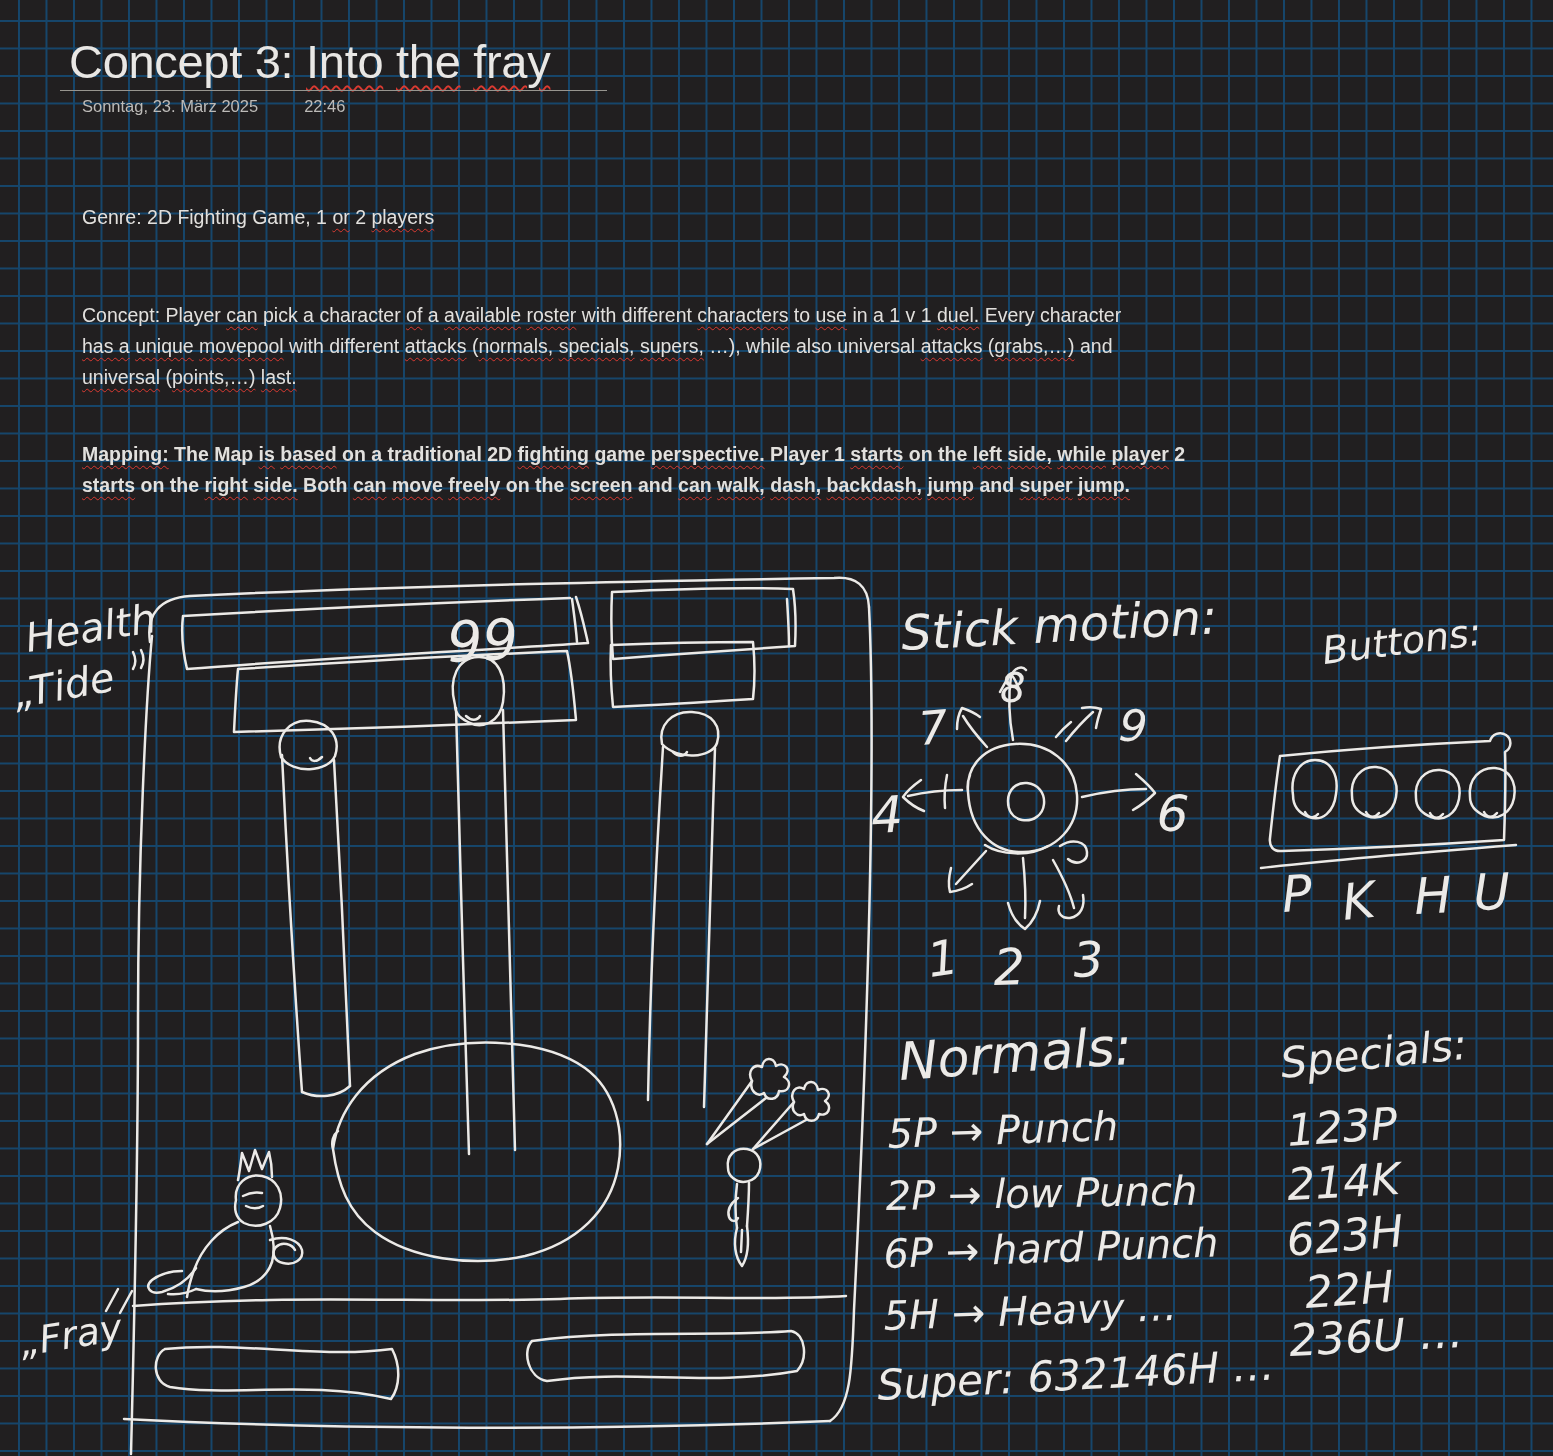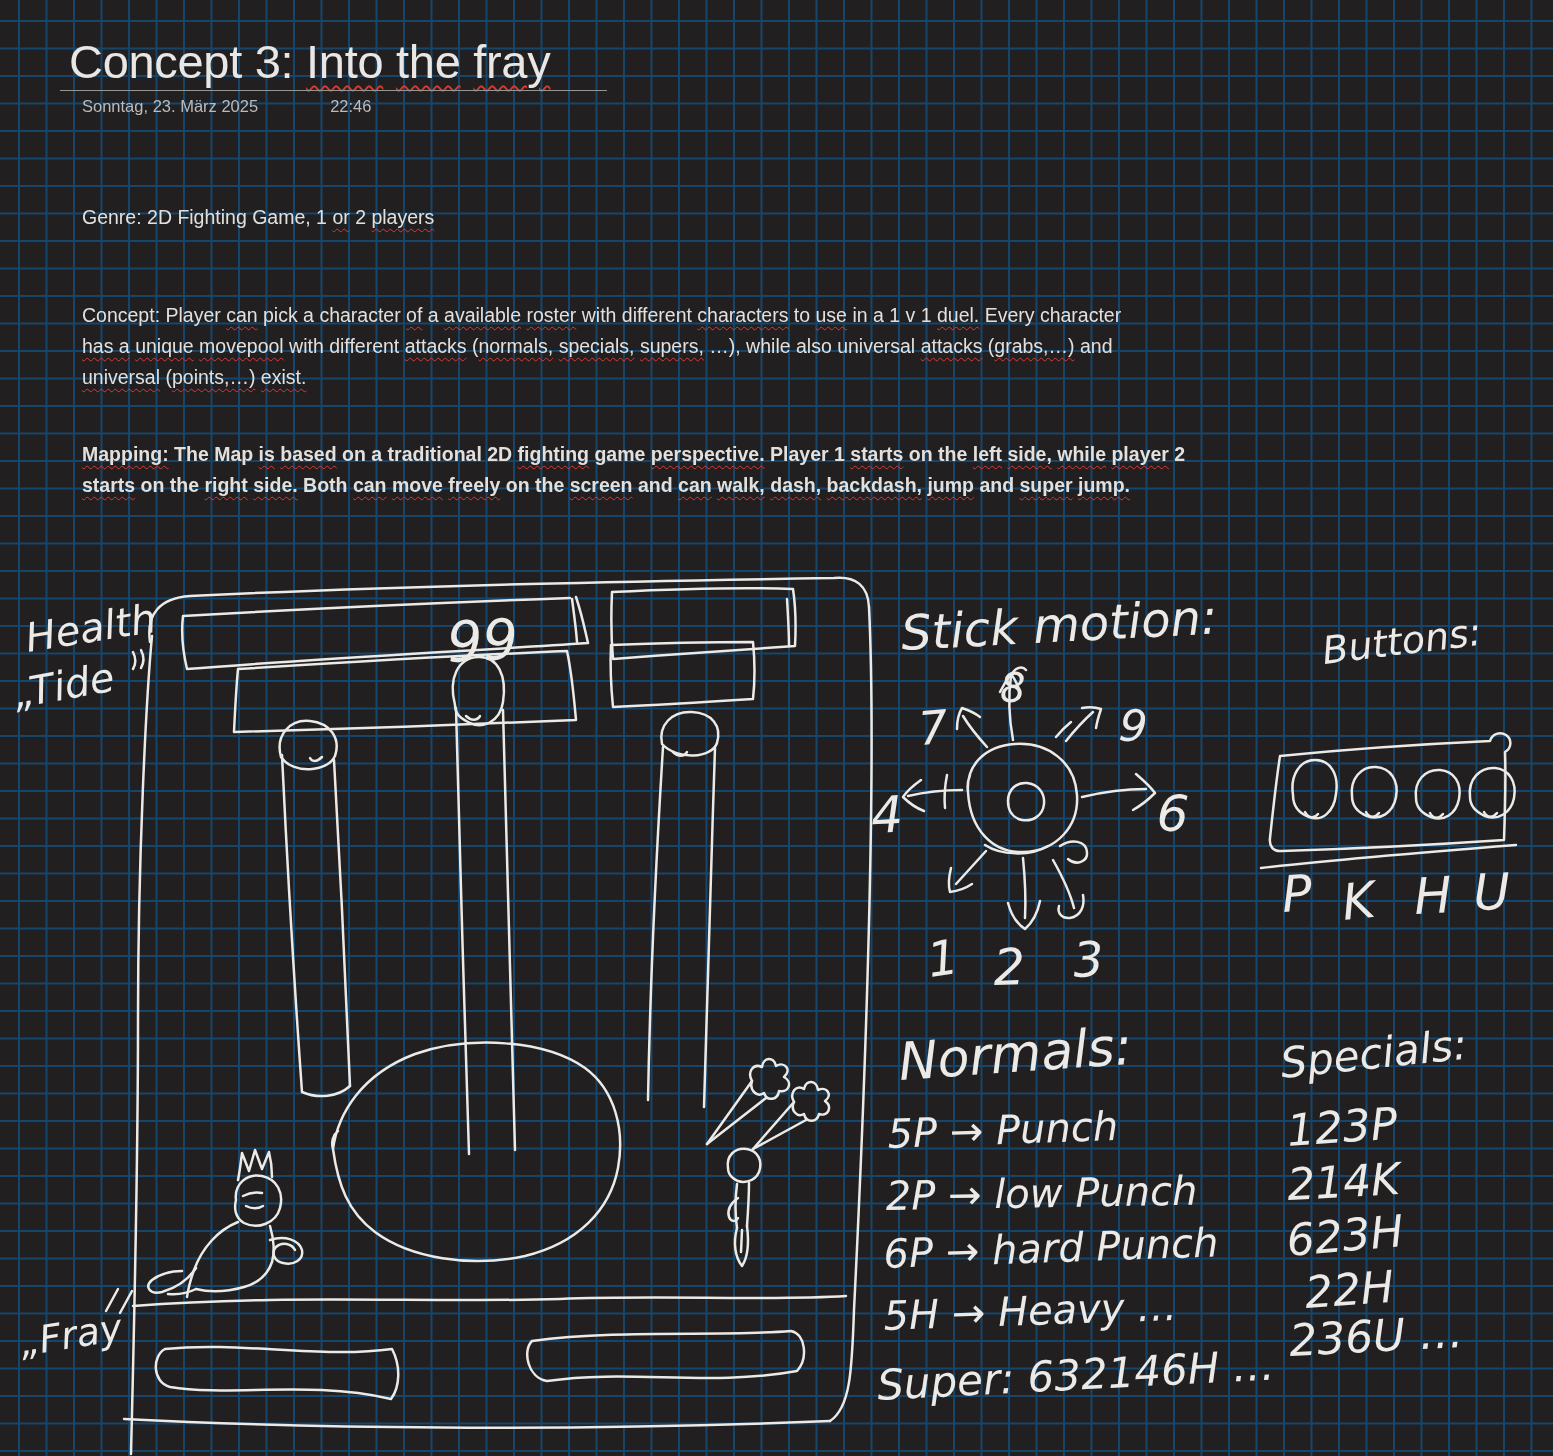--- a/index.html
+++ b/index.html
@@ -12,21 +12,21 @@
     background-size:27.5px 27.5px;
     background-position:18px 20px;
     font-family:"Liberation Sans",sans-serif;
   }
   .title{
     position:absolute;left:69px;top:34px;margin:0;
     font-size:47px;font-weight:300;letter-spacing:-0.3px;color:#e9e7e4;white-space:nowrap;
   }
   .title-rule{position:absolute;left:60px;top:90px;width:547px;height:1px;background:#97958f;}
   .meta{position:absolute;left:82px;top:97px;font-size:16.5px;color:#bdbbb8;white-space:nowrap;}
-  .meta .time{margin-left:72px;}
+  .meta .time{margin-left:46px;}
   .note{
     position:absolute;left:82px;width:1460px;
     font-size:19.5px;line-height:31px;color:#e2e0dd;white-space:pre-wrap;
   }
   .note-genre{top:195px;margin-top:7px;}
   .note-idea{top:256px;}
   .note-concept{top:300px;}
   .note-mapping{top:439px;font-weight:bold;}
   .note-goal{top:531px;}
   .sq{
@@ -45,21 +45,21 @@
 
   <h1 class="title"><span>Concept 3: </span><span class="sq">Into</span><span> </span><span class="sq">the</span><span> </span><span class="sq">fray</span></h1>
   <div class="title-rule"></div>
   <div class="meta">
     <span>Sonntag, 23. März 2025</span><span class="time">22:46</span>
   </div>
 
   <div class="note note-genre"><span>Genre: 2D Fighting Game, 1 </span><span class="sq">or</span><span> 2 </span><span class="sq">players</span></div>
   <div class="note note-concept"><span>Concept: Player </span><span class="sq">can</span><span> pick a character </span><span class="sq">of</span><span> a </span><span class="sq">available</span><span> </span><span class="sq">roster</span><span> with different </span><span class="sq">characters</span><span> to </span><span class="sq">use</span><span> in a 1 v 1 </span><span class="sq">duel.</span><span> Every character
 </span><span class="sq">has a</span><span> </span><span class="sq">unique</span><span> </span><span class="sq">movepool</span><span> with different </span><span class="sq">attacks</span><span> (</span><span class="sq">normals,</span><span> </span><span class="sq">specials,</span><span> </span><span class="sq">supers,</span><span> …), while also universal </span><span class="sq">attacks</span><span> (</span><span class="sq">grabs,…)</span><span> and
-</span><span class="sq">universal</span><span> (</span><span class="sq">points,…)</span><span> </span><span class="sq">exist.</span></div>
+</span><span class="sq">universal</span><span> (</span><span class="sq">points,…)</span><span> </span><span class="sq">last.</span></div>
   <div class="note note-mapping"><span class="sq">Mapping:</span><span> The Map </span><span class="sq">is</span><span> </span><span class="sq">based</span><span> on a traditional 2D </span><span class="sq">fighting</span><span> game </span><span class="sq">perspective.</span><span> Player 1 </span><span class="sq">starts</span><span> on the </span><span class="sq">left</span><span> </span><span class="sq">side,</span><span> </span><span class="sq">while</span><span> </span><span class="sq">player</span><span> 2
 </span><span class="sq">starts</span><span> on the </span><span class="sq">right</span><span> </span><span class="sq">side.</span><span> Both </span><span class="sq">can</span><span> </span><span class="sq">move</span><span> </span><span class="sq">freely</span><span> on the </span><span class="sq">screen</span><span> and </span><span class="sq">can</span><span> </span><span class="sq">walk,</span><span> </span><span class="sq">dash,</span><span> </span><span class="sq">backdash,</span><span> </span><span class="sq">jump</span><span> and </span><span class="sq">super</span><span> </span><span class="sq">jump.</span></div>
 
   <svg class="sketch" viewBox="0 0 1553 1456">
 
     <g>
       <path d="M152,636 C146,700 138,860 138,1020 C138,1180 134,1330 131,1454"></path>
       <path d="M150,642 C146,614 160,598 190,596 C420,585 650,581 834,578 C856,576 868,586 869,607"></path>
       <path d="M869,607 C876,750 868,1030 854,1310 C852,1372 850,1408 830,1421"></path>
       <path d="M124,1419 C300,1428 560,1432 830,1421"></path>

